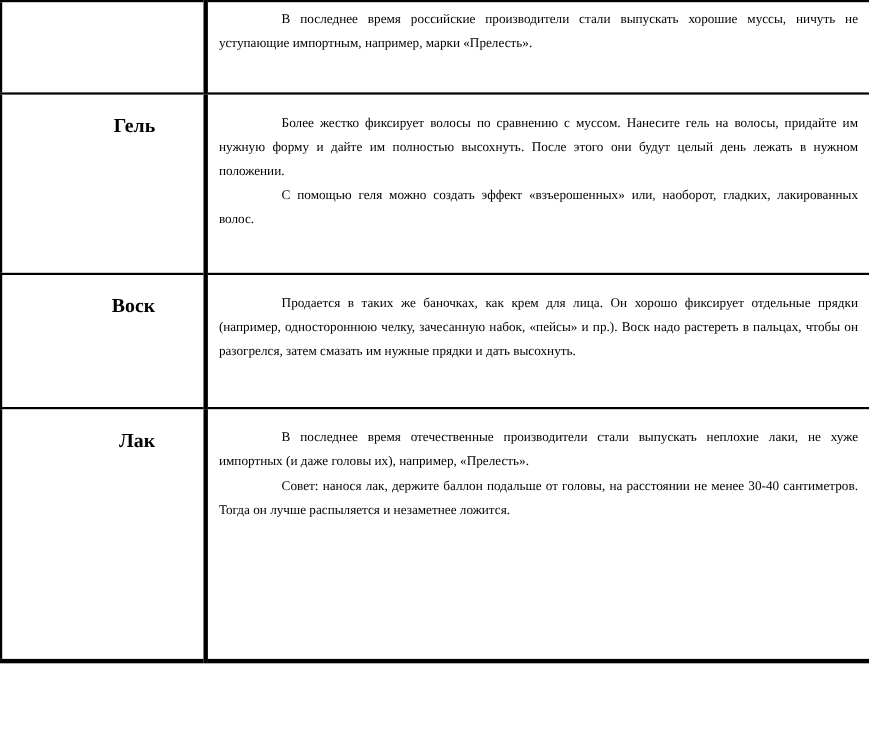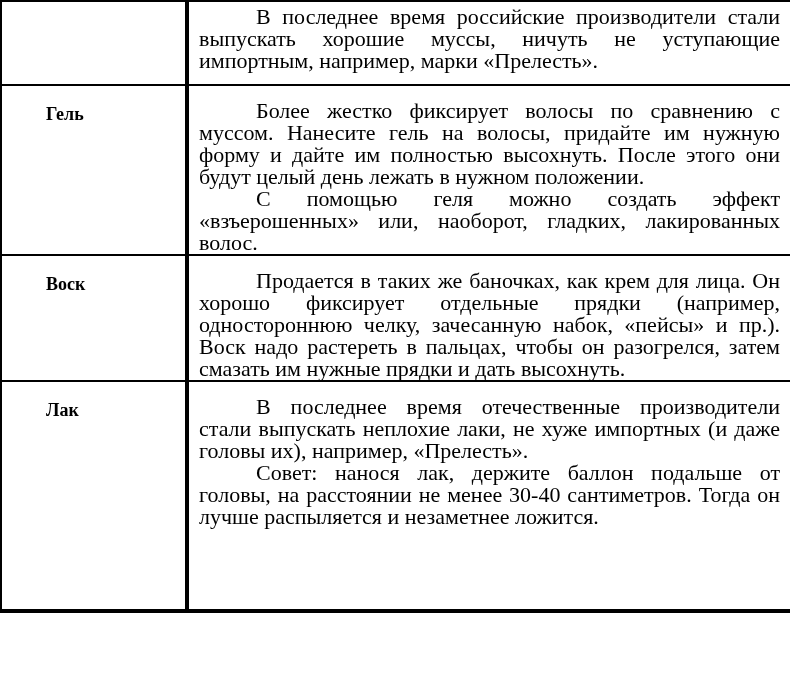--- a/index.html
+++ b/index.html
@@ -24,33 +24,33 @@
   col.c-term { width: 186px; }
   col.c-desc { width: 604px; }
   td {
     vertical-align: top;
     border-top: 2px solid #000;
     border-bottom: 2px solid #000;
     box-sizing: border-box;
   }
   td.term-cell {
     border-right: 4px solid #000;
-    text-align: left;
+    text-align: right;
     font-weight: bold;
     font-size: 18px;
     line-height: 23px;
     padding: 17px 44px 0 44px;
   }
   td.desc-cell {
     border-left: 4px solid #000;
     padding: 14px 10px 0 10px;
   }
   td.desc-cell p {
     margin: 0;
-    font-size: 22px;
+    font-size: 12px;
     line-height: 22px;
     text-align: justify;
     text-indent: 57px;
   }
   tr.t-row-1 { height: 84px; }
   tr.t-row-2 { height: 164px; }
   tr.t-row-3 { height: 122px; }
   tr.t-row-4 { height: 230px; }
   tr.t-row-5 { height: 100px; }
   tr.t-row-1 td.desc-cell { padding-top: 4px; }

